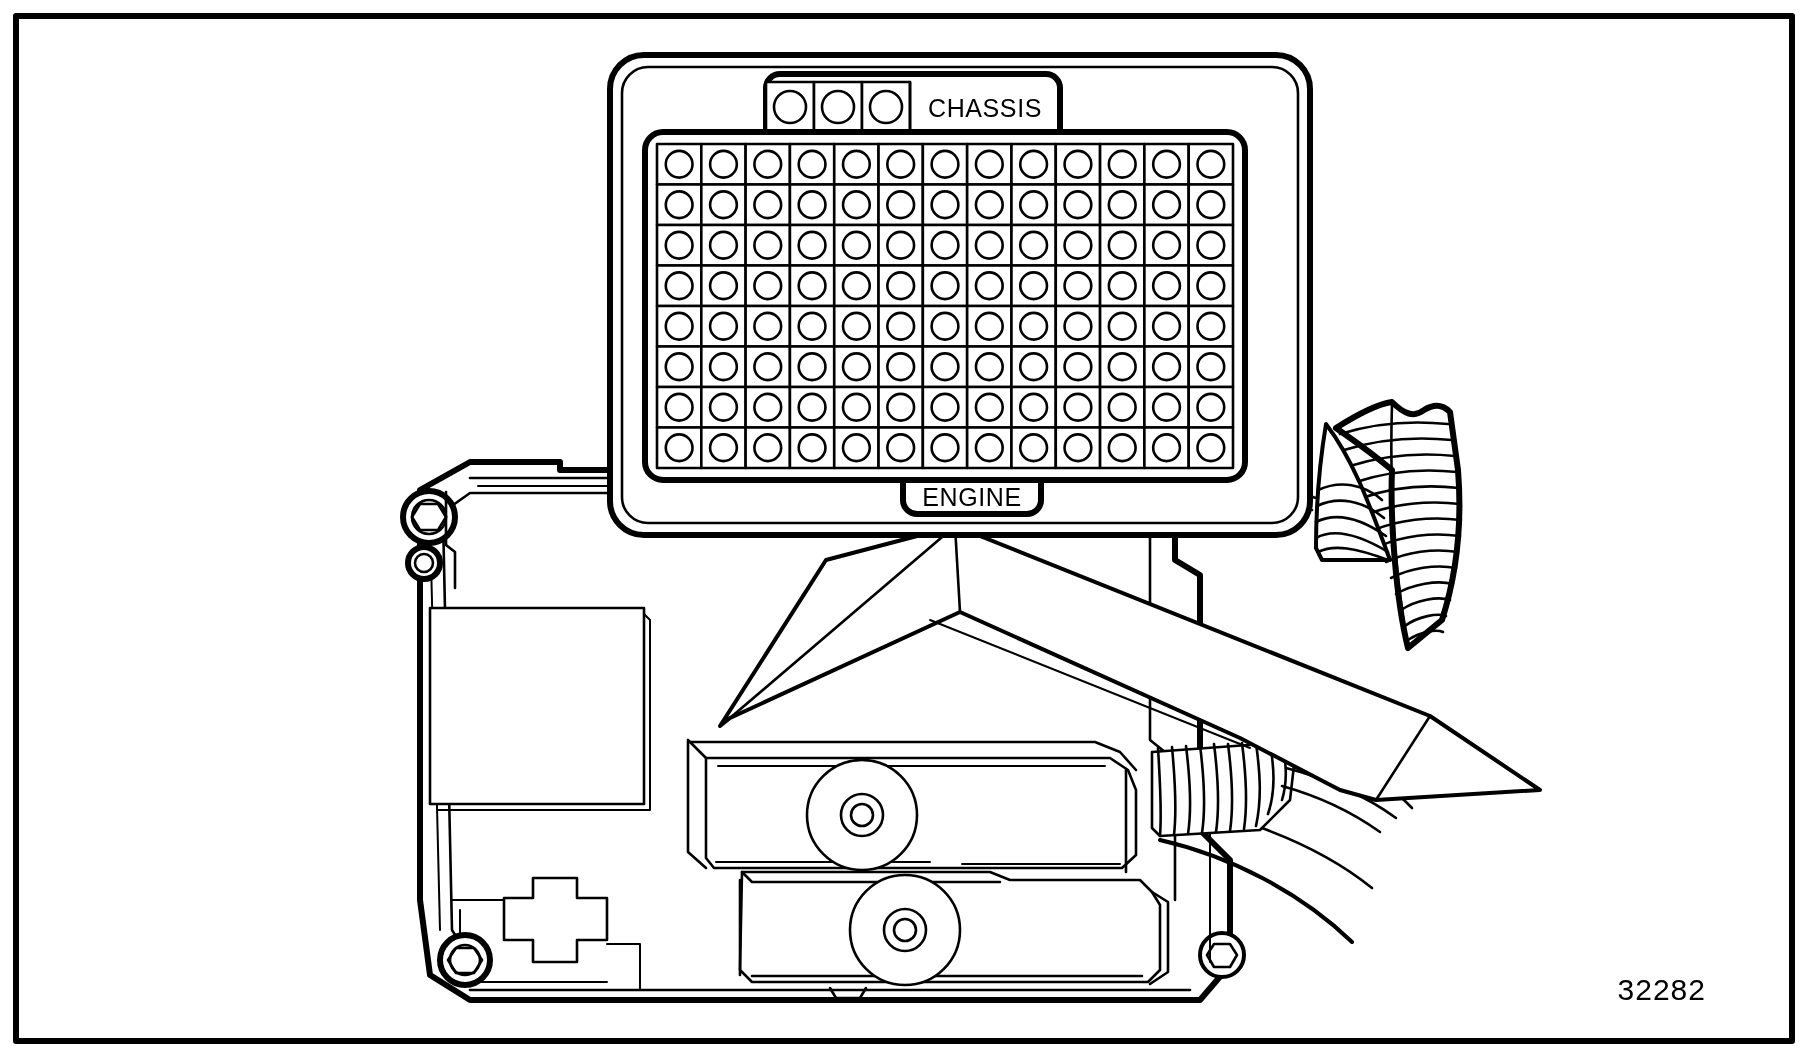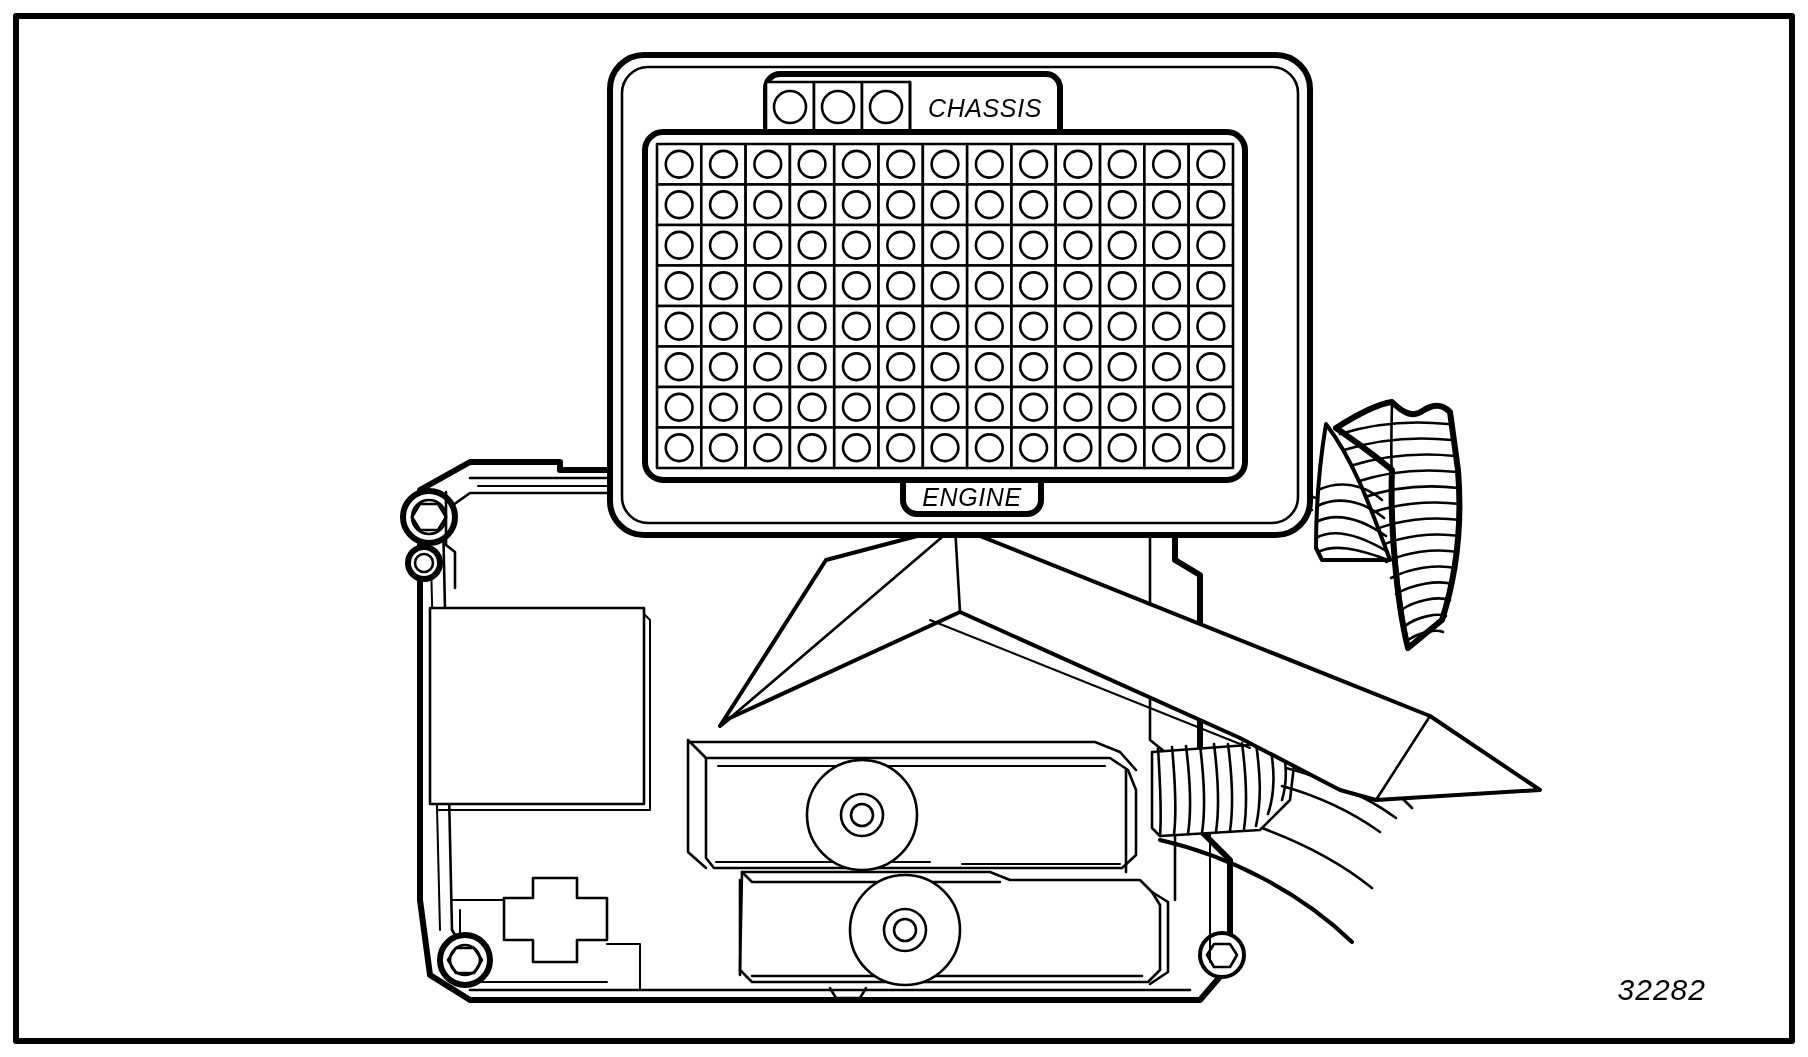--- a/index.html
+++ b/index.html
@@ -1,21 +1,21 @@
 <!DOCTYPE html>
 <html><head>
 <meta charset="utf-8">
 <title>Fuse Panel Technical Diagram</title>
 <style>
   html,body{margin:0;padding:0;background:#ffffff;}
   body{
     font-family:"Liberation Sans", sans-serif;
     width:1808px;height:1057px;overflow:hidden;position:relative;
   }
-  #stage{position:absolute;inset:0;width:1808px;height:1057px;background:#fff;font-style:italic;}
+  #stage{position:absolute;inset:0;width:1808px;height:1057px;background:#fff;}
   svg#diagram{position:absolute;left:0;top:0;width:1808px;height:1057px;display:block;}
   .ln{fill:none;stroke:#000;stroke-linecap:round;stroke-linejoin:round;}
   .thick{stroke-width:6;}
   .med{stroke-width:4;}
   .thin{stroke-width:2.6;}
   .hair{stroke-width:2;}
   .wht{fill:#ffffff;}
   .lbl{font-family:"Liberation Sans", sans-serif;fill:#000;}
   .caplbl{font-size:25px;letter-spacing:0.6px;}
   .refnum{font-size:30px;letter-spacing:1px;}

